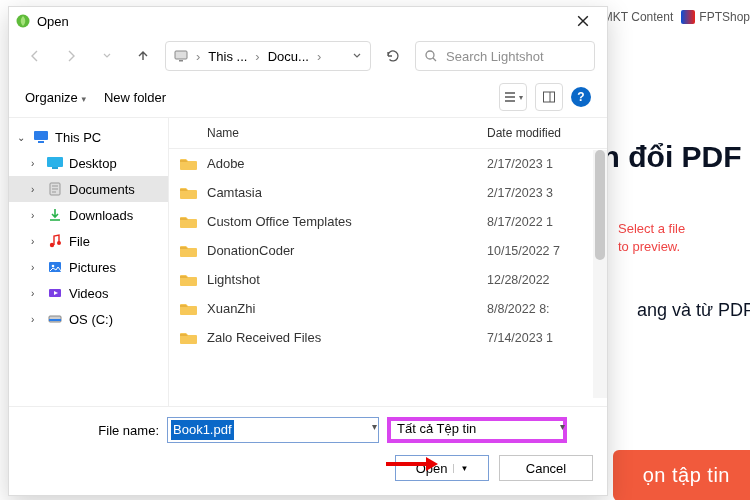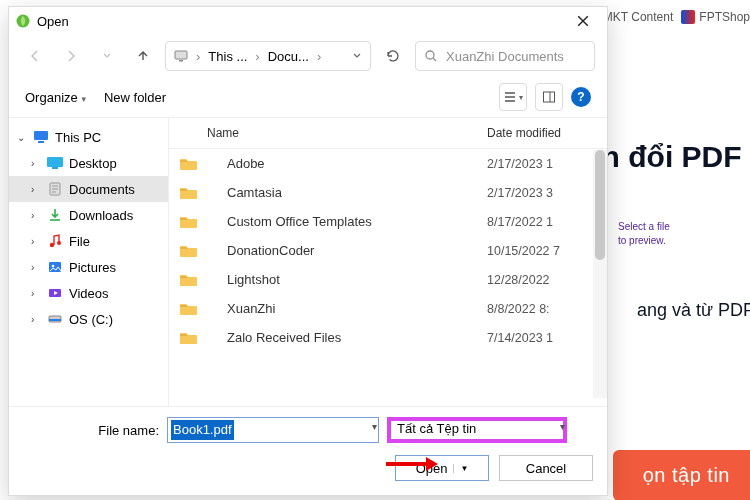--- a/index.html
+++ b/index.html
@@ -6,21 +6,21 @@
     body { margin: 0; width: 750px; height: 500px; position: relative; background: #fff; overflow: hidden; }
 
     
     .bg { position: absolute; inset: 0; background: #fff; }
     .bg-bookmarks { position: absolute; top: 10px; right: 0; display: flex; gap: 8px; font-size: 12px; color: #555; align-items: center; }
     .bg-bookmarks .bm { display: flex; align-items: center; gap: 4px; }
     .bg-bookmarks .bm-icon { width: 14px; height: 14px; border-radius: 2px; }
     .bg-headline { position: absolute; top: 140px; right: -60px; font-size: 30px; font-weight: 600; color: #0b1324; }
     .bg-sub { position: absolute; top: 300px; right: -50px; font-size: 18px; color: #0b1324; }
     .bg-btn { position: absolute; top: 450px; right: -10px; background: #f15a3c; color: #fff; padding: 14px 30px; border-radius: 6px; font-size: 20px; font-weight: 500; letter-spacing: .5px; }
-    .preview-hint { position: absolute; top: 220px; left: 618px; font-size: 10px; color: #4c1d95; line-height: 1.4; }
+    .preview-hint { position: absolute; top: 220px; left: 618px; font-size: 13px; color: #ef4444; line-height: 1.4; }
 
     
     .dialog { position: absolute; left: 8px; top: 6px; width: 600px; height: 490px; background: #fff; border: 1px solid #dcdcdc; box-shadow: 0 8px 24px rgba(0,0,0,.18); display: flex; flex-direction: column; }
     .titlebar { height: 28px; display: flex; align-items: center; padding: 0 6px; }
     .titlebar .app-icon { width: 16px; height: 16px; margin-right: 6px; color: #5fbb3a; }
     .titlebar .title { font-size: 13px; }
     .titlebar .spacer { flex: 1; }
     .close { width: 36px; height: 28px; display: flex; align-items: center; justify-content: center; font-size: 14px; }
 
     .navbar { display: flex; align-items: center; gap: 8px; padding: 6px 12px; }
@@ -45,21 +45,21 @@
     .tree-item.child { padding-left: 22px; }
     .tree-item.sel { background: #e6e6e6; }
     .chev { width: 10px; font-size: 10px; color: #444; }
     .tree-icon { width: 16px; height: 16px; display: inline-flex; align-items: center; justify-content: center; }
 
     .filelist { flex: 1; display: flex; flex-direction: column; overflow: hidden; position: relative; }
     .headers { display: flex; font-size: 12px; color: #333; padding: 8px 10px; border-bottom: 1px solid #eee; }
     .headers .c-name { flex: 1; padding-left: 28px; }
     .headers .c-date { width: 110px; }
     .rows { flex: 1; overflow: hidden; }
-    .row { display: flex; align-items: center; padding: 7px 10px; font-size: 13px; color: #333; gap: 20px; }
+    .row { display: flex; align-items: center; padding: 7px 10px; font-size: 13px; color: #333; }
     .row .fldr { width: 18px; height: 14px; margin-right: 10px; }
     .row .name { flex: 1; }
     .row .date { width: 110px; color: #555; font-size: 12.5px; }
     .rows-scroll { position: absolute; right: 0; top: 32px; bottom: 8px; width: 14px; background: #f5f5f5; }
     .rows-scroll .thumb { position: absolute; left: 2px; right: 2px; top: 0; height: 110px; background: #c8c8c8; border-radius: 6px; }
 
     .bottom { border-top: 1px solid #eee; padding: 10px 10px 14px; display: flex; gap: 12px; align-items: center; flex-wrap: wrap; }
     .fn-row { display: flex; align-items: center; gap: 8px; width: 100%; }
     .fn-label { width: 140px; text-align: right; font-size: 13px; }
     .fn-input-wrap { position: relative; flex: 0 0 212px; }
@@ -172,21 +172,21 @@
           <path d="M3 8a5 5 0 1 1 1.5 3.5M3 8V4m0 4h4" stroke="currentColor" stroke-width="1.3" fill="none"></path>
         </svg>
     </div>
     <div class="search">
       <span>
         <svg width="14" height="14" viewBox="0 0 14 14">
             <circle cx="6" cy="6" r="4" stroke="#8f8f8f" stroke-width="1.3" fill="none"></circle>
             <path d="M9 9l3 3" stroke="#8f8f8f" stroke-width="1.3"></path>
           </svg>
       </span>
-      <span>XuanZhi Documents</span>
+      <span>Search Lightshot</span>
     </div>
   </div>
 
   <div class="toolbar">
     <span>
       <span>Organize</span>
       <span style="font-size:9px;color:#666"> ▾</span>
     </span>
     <span>New folder</span>
     <div class="right">

